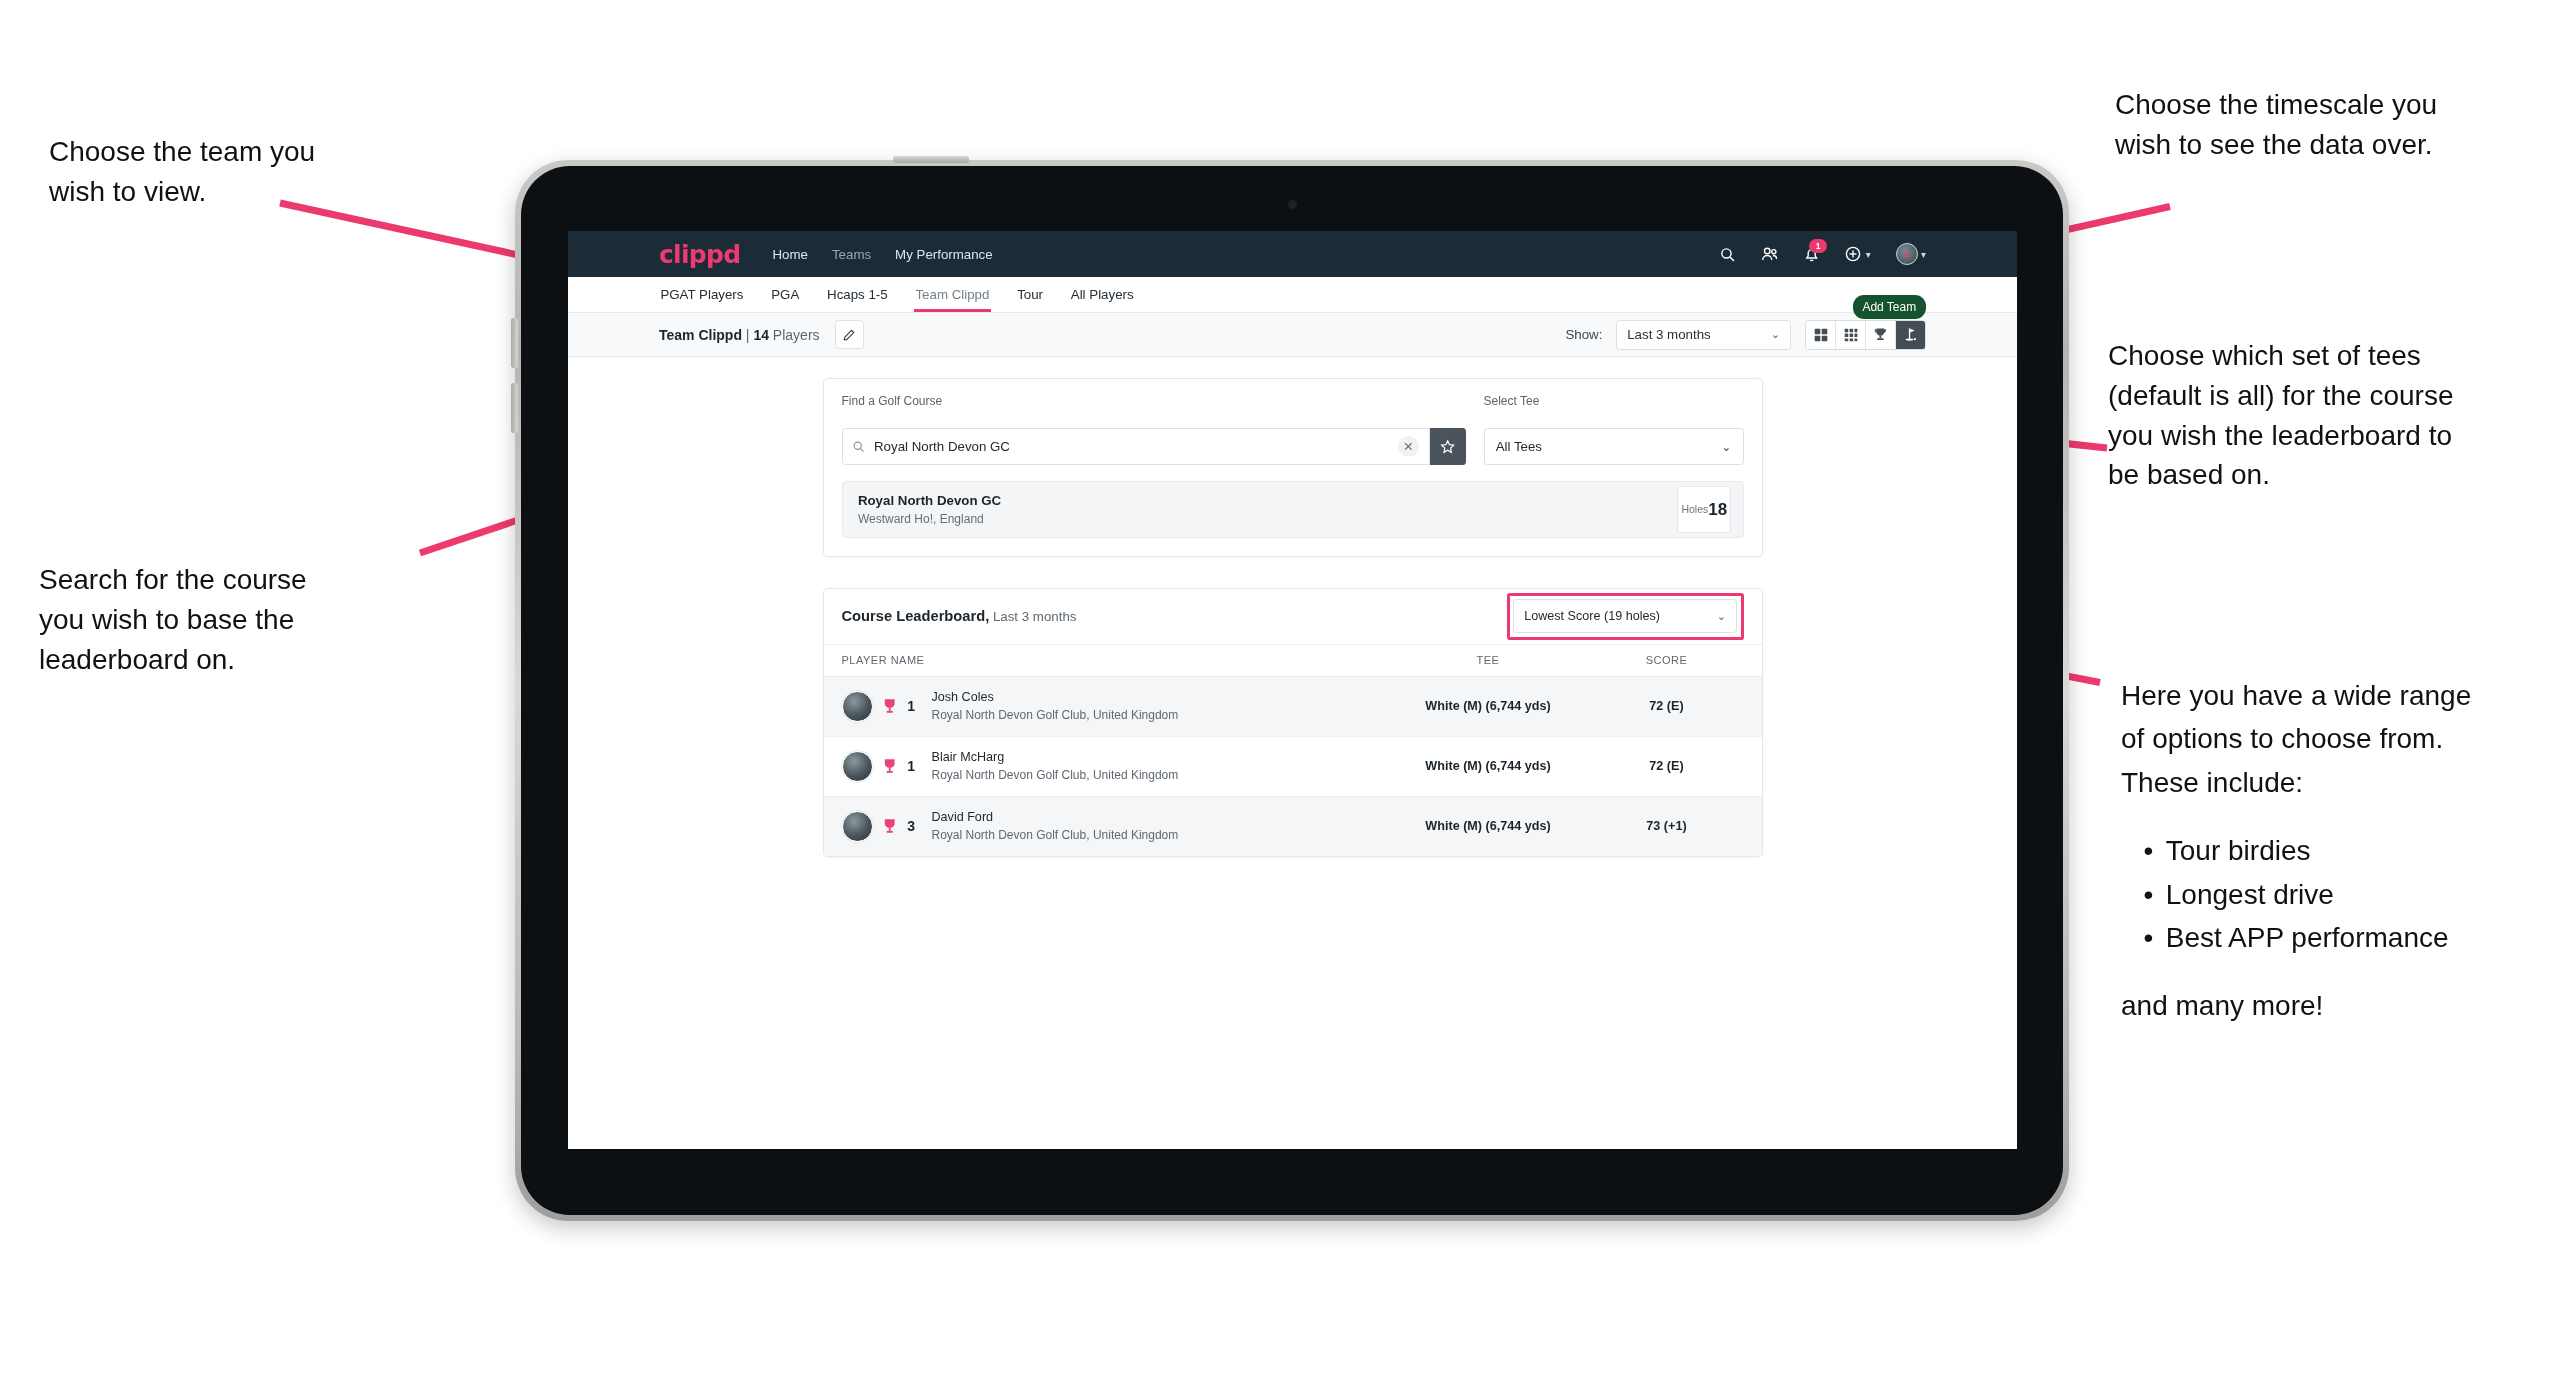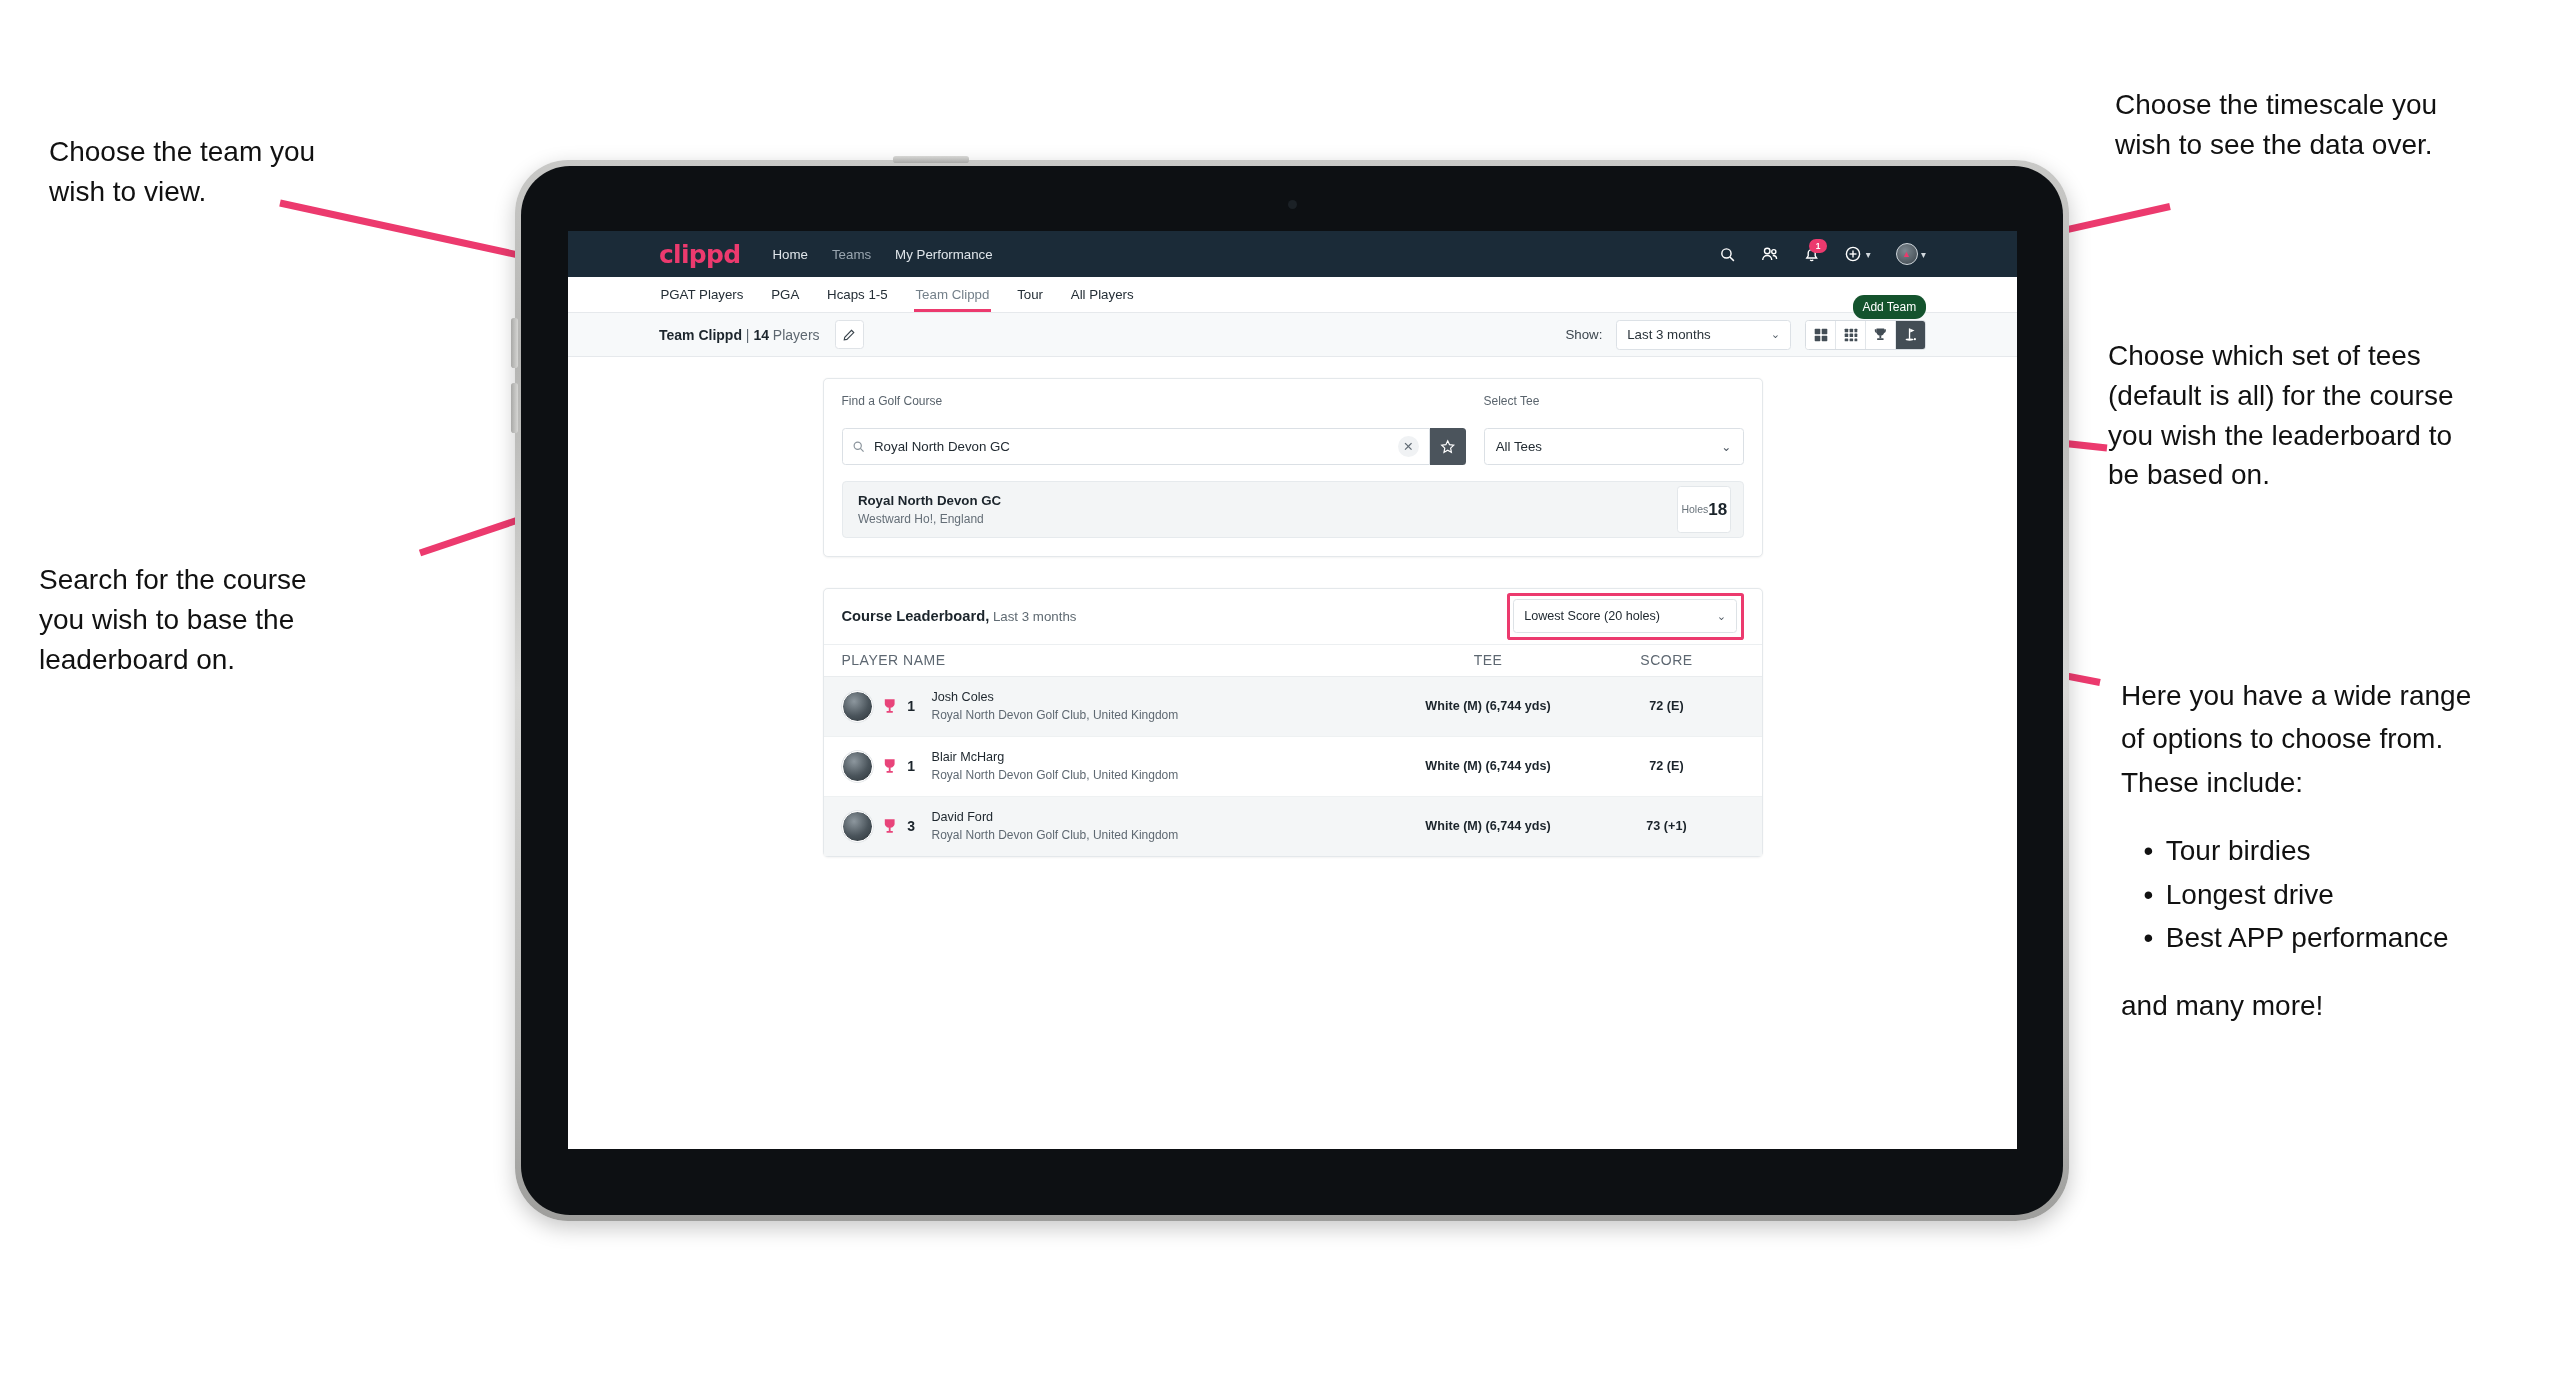--- a/index.html
+++ b/index.html
@@ -355,21 +355,21 @@
     font-size: 12.6px;
     color: #222b32;
     background: #fff;
     cursor: pointer;
   }
   .lb-colhead {
     display: flex;
     align-items: center;
     height: 31px;
     padding: 0 18px;
-    font-size: 14px;
+    font-size: 11px;
     letter-spacing: 0.5px;
     color: #5d6771;
     border-bottom: 0.7px solid #e9ecee;
     justify-content: center;
   }
   .c-player { flex: 1; }
   .c-tee { width: 203px; text-align: center; }
   .c-score { width: 154px; text-align: center; }
   .lb-row {
     display: flex;
@@ -619,21 +619,21 @@
         </div>
       </div>
 
       <div class="lb-panel">
         <div class="lb-head">
           <div class="lb-title">
             <span>Course Leaderboard,</span><span class="sub"> Last 3 months</span>
           </div>
           <div class="lb-select-outer">
             <div class="lb-select">
-              <span>Lowest Score (20 holes)</span>
+              <span>Lowest Score (19 holes)</span>
               <span style="color:#4e5862;font-size:11.2px">⌄</span>
             </div>
           </div>
         </div>
 
         <div class="lb-colhead">
           <div class="c-player">PLAYER NAME</div>
           <div class="c-tee">TEE</div>
           <div class="c-score">SCORE</div>
         </div>

